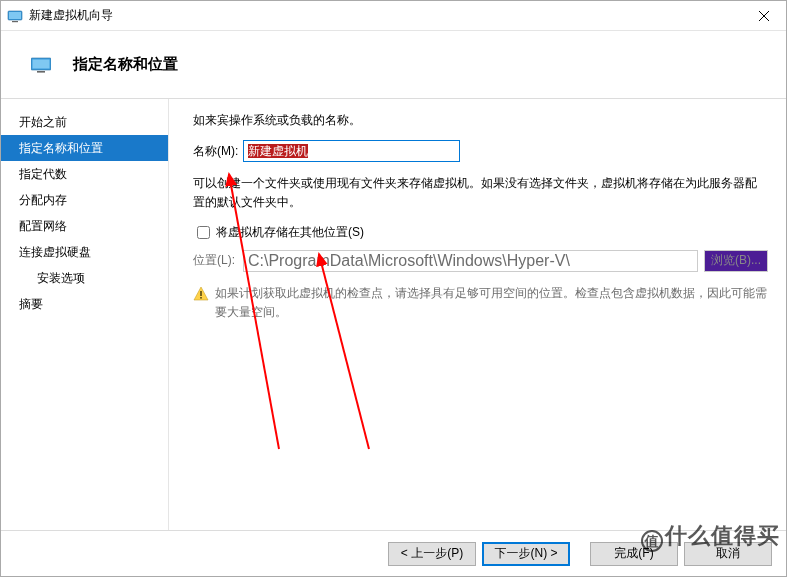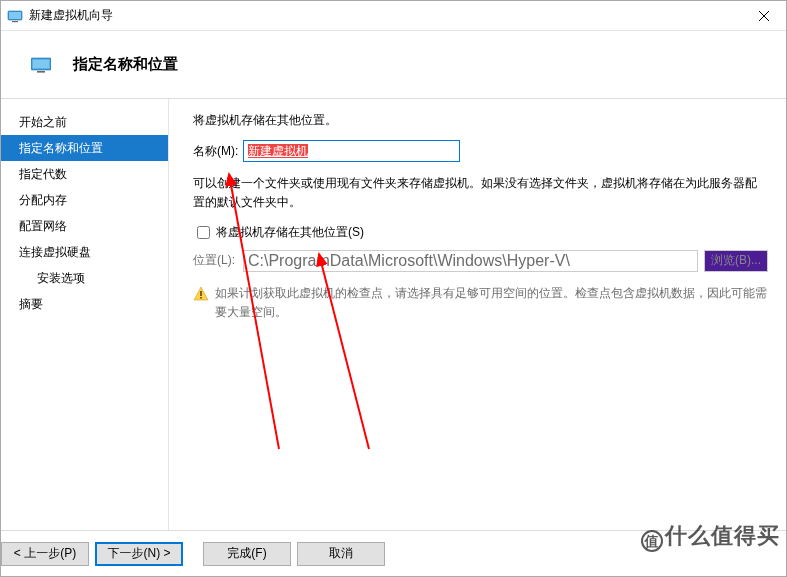--- a/index.html
+++ b/index.html
@@ -98,23 +98,22 @@
   }
   .form-row input[type=text].name-input {
     border: 1px solid #0078d7;
   }
   .form-row input[type=text]:disabled {
     background: #fff;
     color: #6d6d6d;
     border: 1px solid #cccccc;
   }
   .name-selected {
-    background: #ef4444;
+    background: #b91c1c;
     color: #fff;
-    text-decoration: underline;
   }
   .check-row {
     display: flex; align-items: center;
     margin: 8px 0;
   }
   .check-row input[type=checkbox] { margin-right: 6px; }
   .loc-row .label { color: #6d6d6d; }
   .browse-btn {
     width: 64px; height: 22px;
     margin-left: 6px;
@@ -134,21 +133,21 @@
     width: 16px; height: 16px;
     flex: 0 0 16px;
     margin-right: 6px;
     margin-top: 2px;
   }
 
   
   .footer {
     height: 46px;
     border-top: 1px solid #dcdcdc;
-    display: flex; align-items: center; 
+    display: flex; align-items: center; justify-content: flex-end;
     padding-right: 14px;
     gap: 6px;
   }
   .footer button {
     min-width: 88px;
     height: 24px;
     font-size: 12px;
     font-family: inherit;
     background: #e1e1e1;
     border: 1px solid #adadad;
@@ -231,21 +230,21 @@
         <div class="sidebar-item selected">指定名称和位置</div>
         <div class="sidebar-item">指定代数</div>
         <div class="sidebar-item">分配内存</div>
         <div class="sidebar-item">配置网络</div>
         <div class="sidebar-item">连接虚拟硬盘</div>
         <div class="sidebar-item indent">安装选项</div>
         <div class="sidebar-item">摘要</div>
       </div>
 
     <div class="main">
-      <p>将虚拟机存储在其他位置。</p>
+      <p>如来宾操作系统或负载的名称。</p>
 
       <div class="form-row">
         <span class="label">名称(M):</span>
         <div style="flex:1;position:relative;">
           <input type="text" class="name-input" value="" style="color: transparent; caret-color: rgb(0, 0, 0);">
           <div style="position:absolute;left:5px;top:3px;pointer-events:none;">
             <span class="name-selected">新建虚拟机</span>
           </div>
         </div>
       </div>

